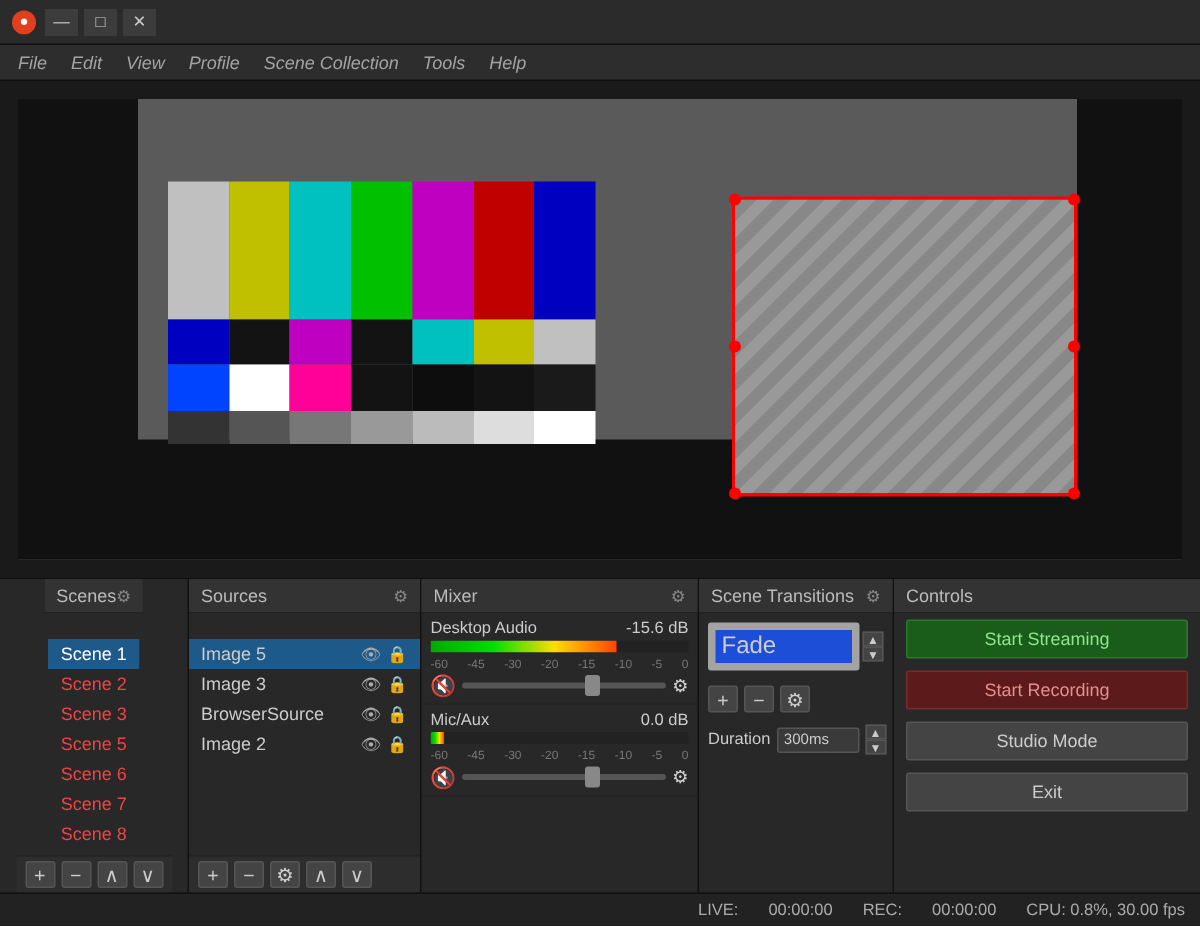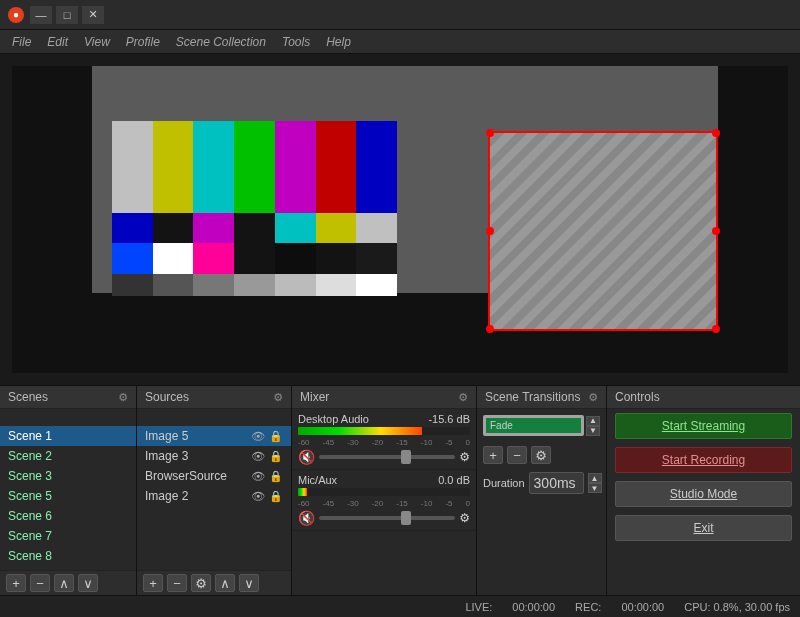--- a/index.html
+++ b/index.html
@@ -139,32 +139,33 @@
       display: flex;
       align-items: center;
       justify-content: space-between;
       min-height: 22px;
       border-bottom: 1px solid #222;
     }
     .panel-header-title { font-size: 12px; }
 
     
     .scenes-panel {
-      width: 137px;
+      width: 126px;
+      align-items: center;
     }
     .scenes-list {
       flex: 1;
       overflow: hidden;
       margin-top: 17px;
     }
     .scene-item {
       padding: 3px 8px;
       cursor: pointer;
       font-size: 12px;
-      color: #86efac;
+      color: #ef4444;
       white-space: nowrap;
       overflow: hidden;
     }
     .scene-item.active { background: #1d5a8a; color: white; }
 
     .panel-toolbar {
       display: flex;
       align-items: center;
       padding: 3px 6px;
       gap: 4px;
@@ -268,25 +269,25 @@
       width: 130px;
     }
     .transition-select {
       margin: 6px;
       display: flex;
       align-items: center;
       gap: 2px;
     }
     .trans-select-box {
       flex: 1;
-      background: #15803d;
-      border: 3px solid #a3a3a3;
+      background: #1d4ed8;
+      border: 5px solid #a3a3a3;
       border-radius: 2px;
       padding: 2px 4px;
-      font-size: 10px;
+      font-size: 16px;
       color: #ccc;
       cursor: pointer;
     }
     .spin-btn {
       display: flex;
       flex-direction: column;
     }
     .spin-arrow {
       width: 14px;
       height: 10px;
@@ -310,42 +311,41 @@
       align-items: center;
       gap: 4px;
       margin: 4px 6px;
     }
     .duration-label { font-size: 11px; color: #ccc; }
     .duration-input {
       width: 55px;
       background: #3a3a3a;
       border: 1px solid #555;
       color: #ccc;
-      font-size: 14px;
+      font-size: 10px;
       padding: 2px 4px;
       border-radius: 2px;
     }
 
     
     .controls-panel {
       flex: 1;
       border-right: none;
     }
     .control-btn {
       margin: 4px 8px;
       padding: 5px 10px;
       background: #444;
       border: 1px solid #555;
       color: #ccc;
       font-size: 12px;
       cursor: pointer;
       border-radius: 2px;
       width: calc(100% - 16px);
       text-align: center;
-      text-decoration: underline;
     }
     .control-btn.stream { background: #1a5c1a; border-color: #2a7a2a; color: #8fe48f; }
     .control-btn.record { background: #5c1a1a; border-color: #7a2a2a; color: #e48f8f; }
 
     
     .status-bar {
       height: 22px;
       background: #222;
       display: flex;
       align-items: center;

